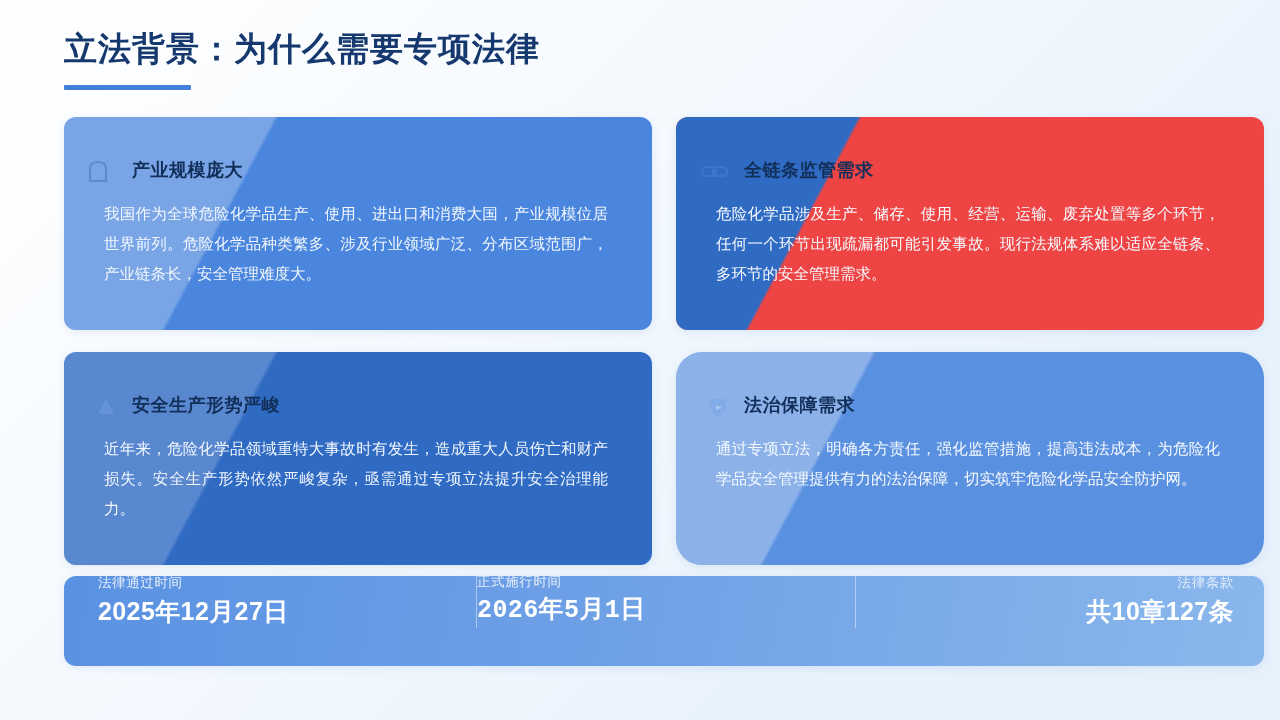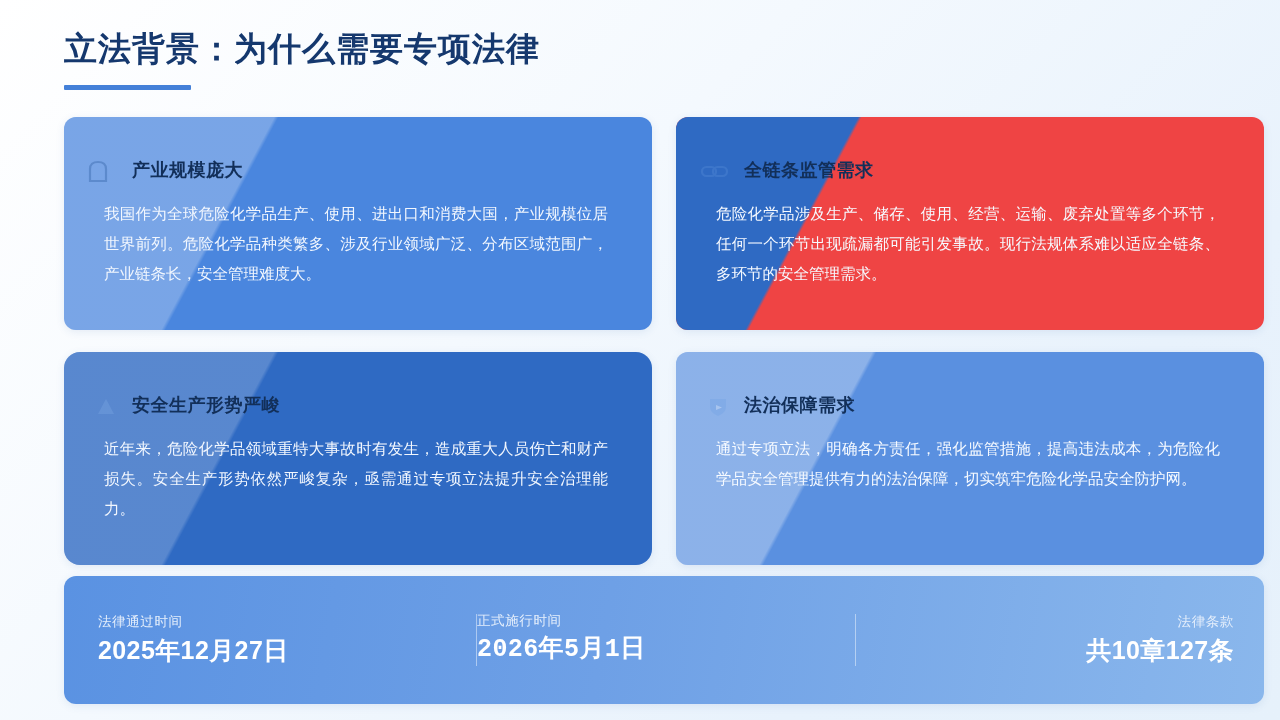--- a/index.html
+++ b/index.html
@@ -92,32 +92,32 @@
   .card.variant-dark .diag {
     background: linear-gradient(118deg,
        #2f6ac3 0%,
        #2f6ac3 26%,
        rgba(122,169,232,0) 26.5%,
        rgba(122,169,232,0) 100%);
   }
   
   .card.variant-soft {
     background: #5a90e0;
+    border-radius: 26px;
   }
   .card.variant-soft .diag {
     background: linear-gradient(118deg,
        rgba(255,255,255,0.30) 0%,
        rgba(255,255,255,0.30) 28%,
        rgba(255,255,255,0.00) 28.6%,
        rgba(255,255,255,0.00) 100%);
   }
   
   .card.variant-mid {
     background: #2f6ac3;
-    border-radius: 16px;
   }
   .card.variant-mid .diag {
     background: linear-gradient(118deg,
        rgba(255,255,255,0.20) 0%,
        rgba(255,255,255,0.20) 30%,
        rgba(255,255,255,0.00) 30.6%,
        rgba(255,255,255,0.00) 100%);
   }
 
   .card-inner {
@@ -164,25 +164,25 @@
   .card.variant-soft .card-body {
     color: #f6faff;
   }
 
   
   .stats-bar {
     position: absolute;
     left: 40px;
     top: 576px;
     width: 1200px;
-    height: 128px;
+    height: 90px;
     border-radius: 12px;
     background: linear-gradient(100deg, #5a92e2 0%, #6ea0e6 45%, #8ab7ec 100%);
     display: flex;
-    align-items: center;
+    align-items: flex-start;
     box-shadow: 0 2px 8px rgba(40, 90, 160, 0.10);
   }
   .stat {
     flex: 1 1 0;
     padding: 0 34px;
     box-sizing: border-box;
   }
   .stat.align-left   { text-align: left; }
   .stat.align-center { text-align: left; padding-left: 0; font-family: Liberation Mono, monospace; }
   .stat.align-right  { text-align: right; padding-right: 30px; }

